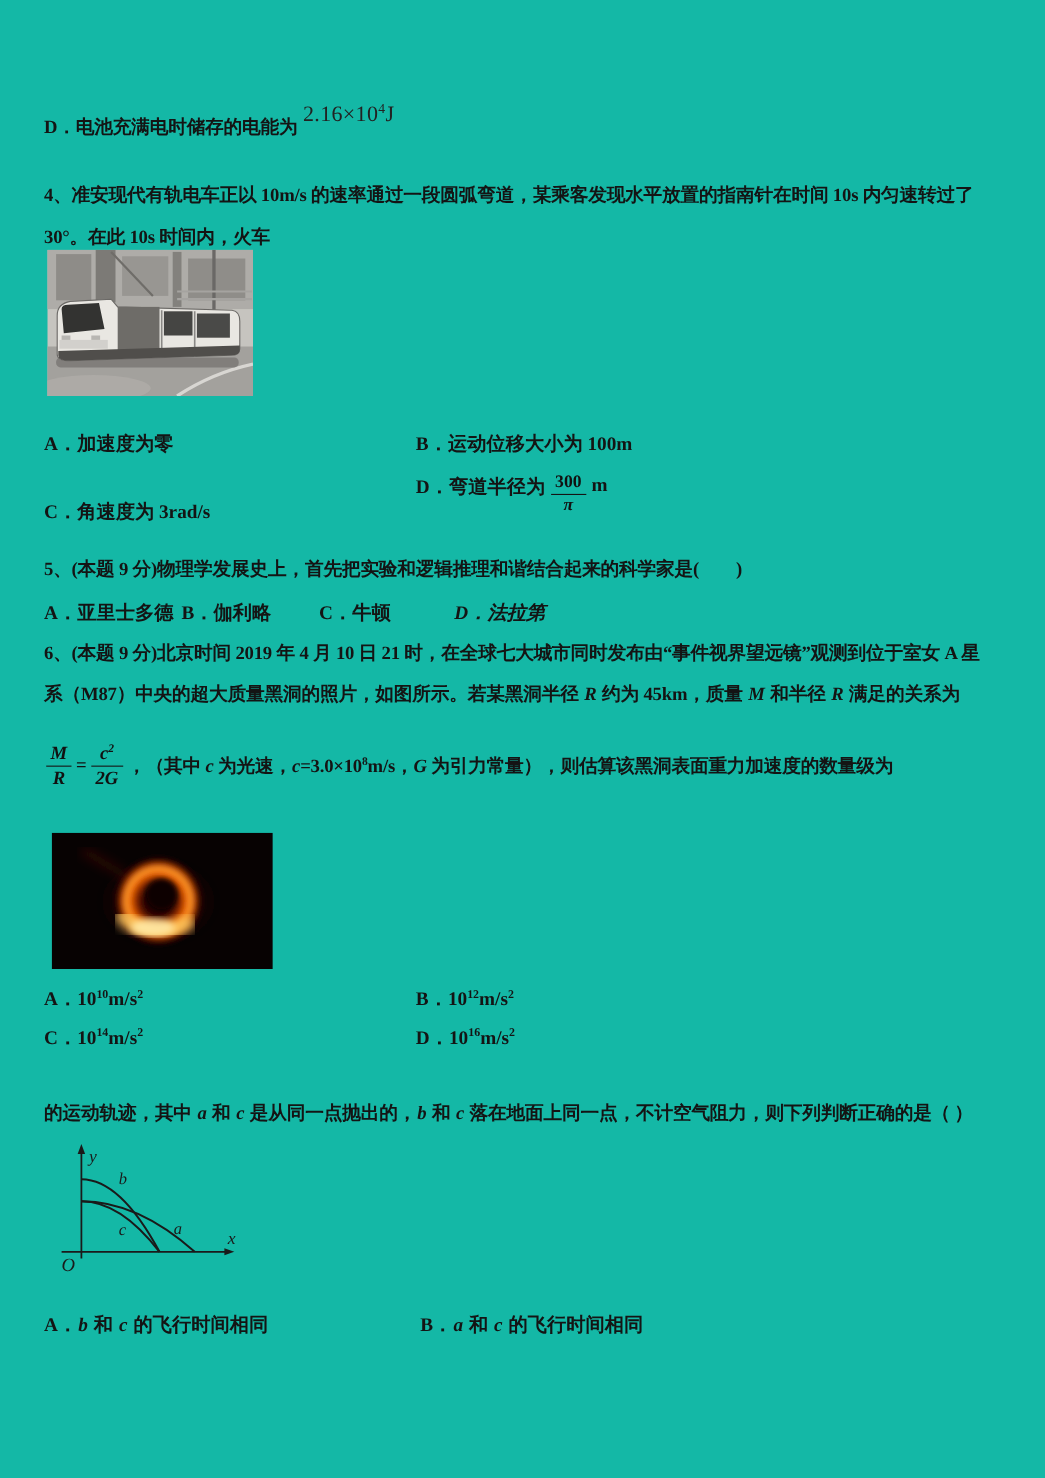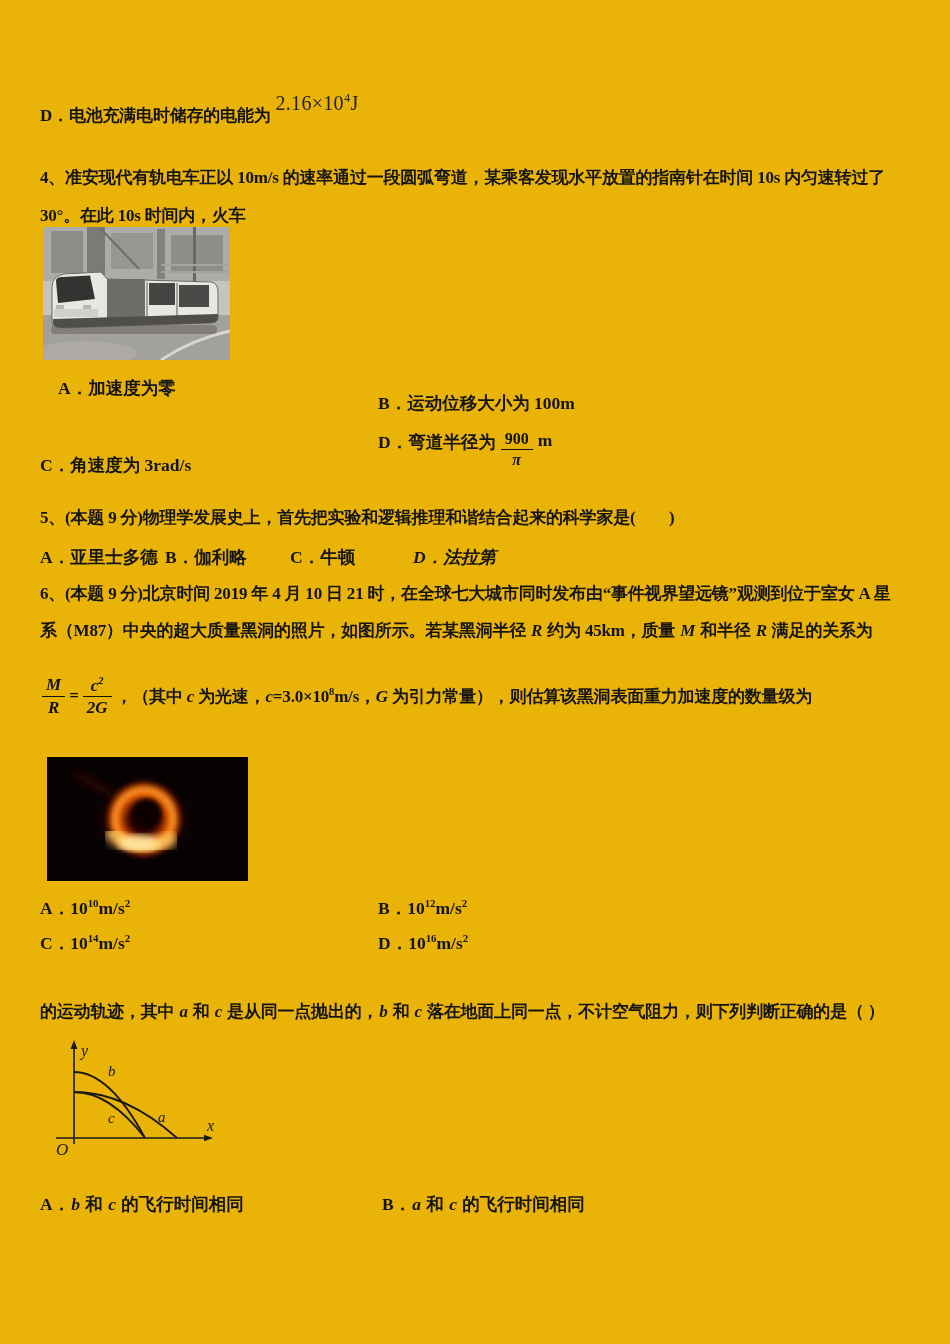--- a/index.html
+++ b/index.html
@@ -1,17 +1,17 @@
 <!DOCTYPE html>
 <html><head>
 <meta charset="utf-8">
 <style>
   html,body { margin:0; padding:0; background:#ffffff; }
   .page {
-    position:relative; width:950px; height:1344px; background:#eab308;
+    position:relative; width:950px; height:1344px; background:#14b8a6;
     font-family:"Liberation Serif","DejaVu Serif",serif; color:#111;
     overflow:hidden;
   }
   .line {
     position:absolute; font-size:17px; font-weight:600; letter-spacing:-0.2px;
     white-space:nowrap; color:#141414;
   }
   .opt {
     position:absolute; font-size:17.5px; font-weight:700; white-space:nowrap;
     color:#141414;
@@ -68,27 +68,27 @@
       <rect x="106" y="56" width="26" height="22" fill="#454543"></rect>
       <rect x="136" y="58" width="30" height="22" fill="#4a4a48"></rect>
       <path d="M104,55 L104,96 M134,56 L134,97" stroke="#8a8886" stroke-width="1.5"></path>
       <rect x="11" y="82" width="44" height="8" fill="#d2d0cc"></rect>
       <path d="M10,92 L175,87 L175,91 Q175,96 167,96 L21,101 Q10,101 10,96 Z" fill="#504e4b"></path>
       <rect x="13" y="78" width="8" height="4" fill="#b8b6b2"></rect>
       <rect x="40" y="78" width="8" height="4" fill="#b8b6b2"></rect>
     </svg>
   </div>
 
-  <div class="opt" style="left:40px;  top:376px;margin-left:18px;">A．加速度为零</div>
+  <div class="opt" style="left:40px;  top:391px;">A．加速度为零</div>
   <div class="opt" style="left:378px; top:391px;">B．运动位移大小为 100m</div>
   <div class="opt" style="left:40px;  top:453px;">C．角速度为 3rad/s</div>
   <div class="dflex" style="left:378px; top:430px; height:52px;">
     <span class="opt" style="position:static;">D．弯道半径为</span>
     <span class="frac frac-sm">
-      <span class="num">900</span>
+      <span class="num">300</span>
       <span class="den" style="font-style:italic;">π</span>
     </span>
     <span class="opt" style="position:static;">m</span>
   </div>
 
   <div class="line" style="left:40px; top:506px;">5、(本题 9 分)物理学发展史上，首先把实验和逻辑推理和谐结合起来的科学家是(　　)</div>
   <div class="opt" style="left:40px;  top:545px;">A．亚里士多德</div>
   <div class="opt" style="left:165px; top:545px;">B．伽利略</div>
   <div class="opt" style="left:290px; top:545px;">C．牛顿</div>
   <div class="opt" style="left:413px; top:545px;font-style:italic;">D．法拉第</div>

